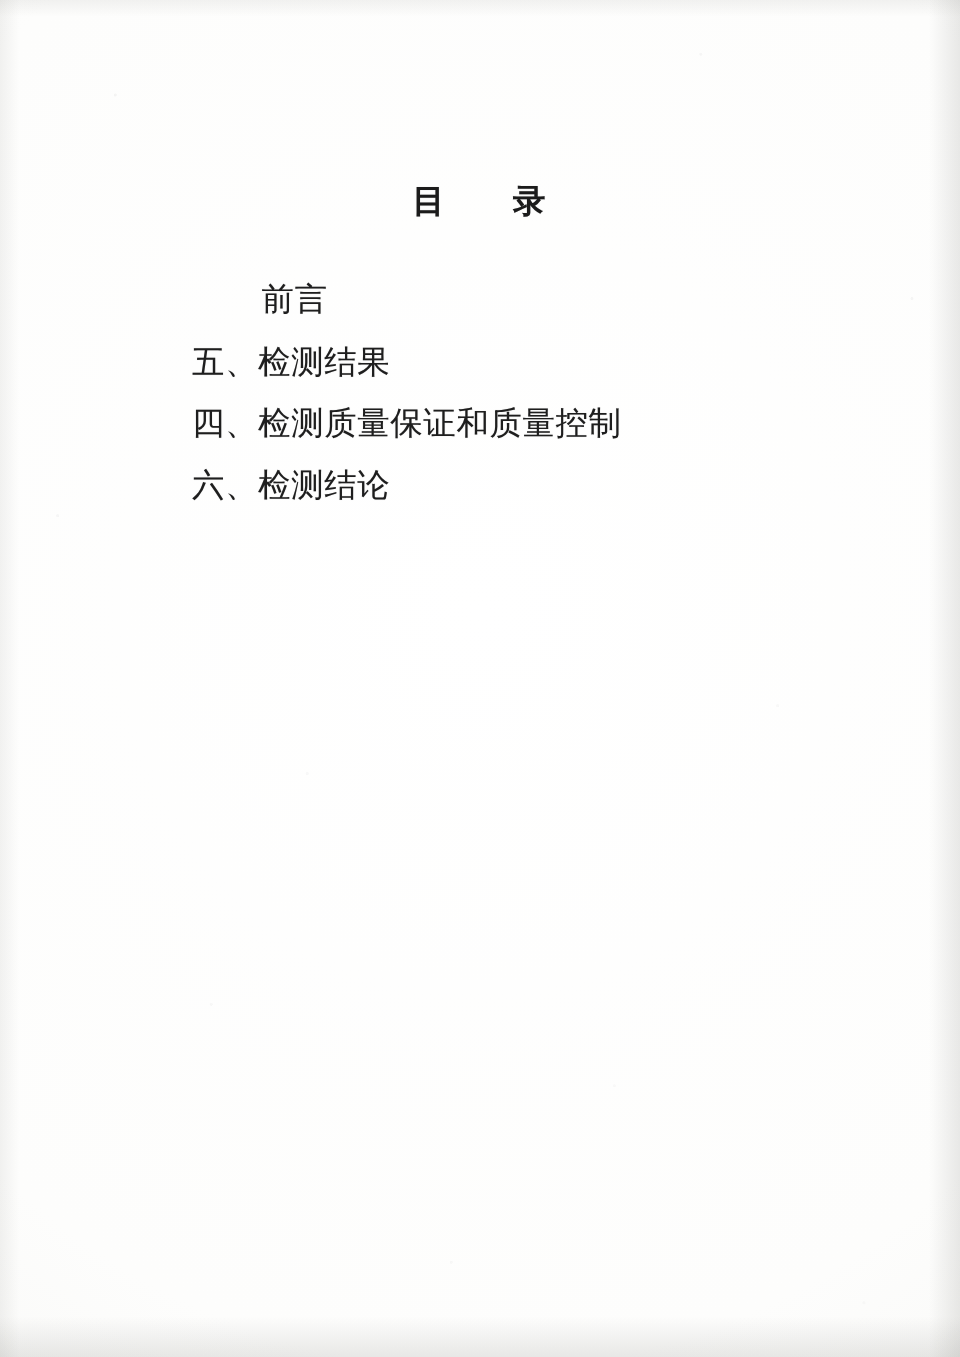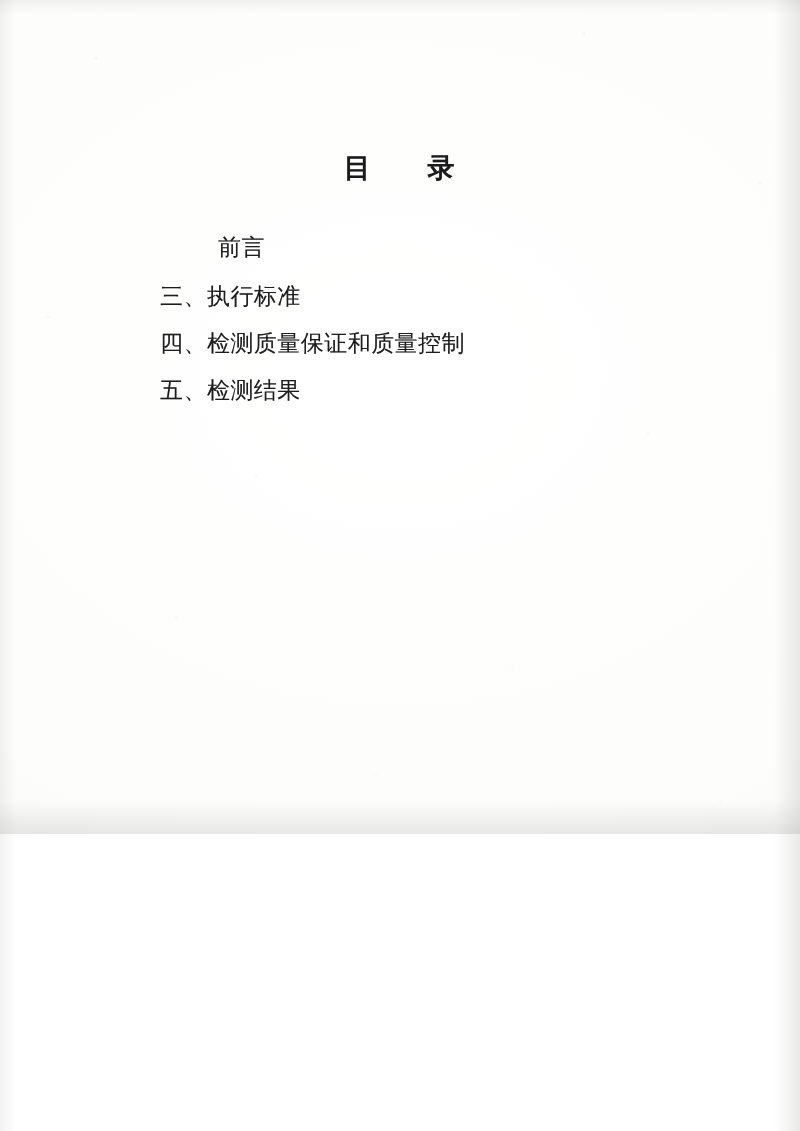--- a/index.html
+++ b/index.html
@@ -11,21 +11,21 @@
     height: 1131px;
     background: #ffffff;
     font-family: "Liberation Serif", "DejaVu Serif", serif;
     overflow: hidden;
   }
 
   
   #page {
     position: relative;
     width: 800px;
-    height: 834px;
+    height: 1131px;
     background:
       radial-gradient(ellipse 120% 90% at 50% 45%, #ffffff 0%, #fdfdfc 62%, #f7f7f5 88%, #f2f2ef 100%);
     box-sizing: border-box;
   }
 
   
   #page::after {
     content: "";
     position: absolute;
     inset: 0;
@@ -95,21 +95,21 @@
   }
 
   .toc {
     position: absolute;
     top: 236px;
     left: 160px;
     width: 520px;
   }
 
   .toc-entry {
-    font-size: 23px;
+    font-size: 27px;
     line-height: 1.0;
     color: #1e1e1e;
     font-family: "DejaVu Serif", "Liberation Serif", serif;
     letter-spacing: 0.02em;
     white-space: pre;
   }
 
   .toc-entry.preface {
     margin-left: 58px;
     margin-bottom: 26px;
@@ -139,22 +139,22 @@
   <div class="content">
 
     <div class="doc-title">目     录</div>
 
     <div class="toc">
 
       <div class="toc-entry preface">前言</div>
 
 
 
-      <div class="toc-entry numbered">三、执行标准</div>
+
+      <div class="toc-entry numbered">五、检测结果</div>
 
       <div class="toc-entry numbered">四、检测质量保证和质量控制</div>
 
-      <div class="toc-entry numbered">五、检测结果</div>
-
+      <div class="toc-entry numbered">六、检测结论</div>
 
     </div>
   </div>
 </div>
 
 </body></html>

